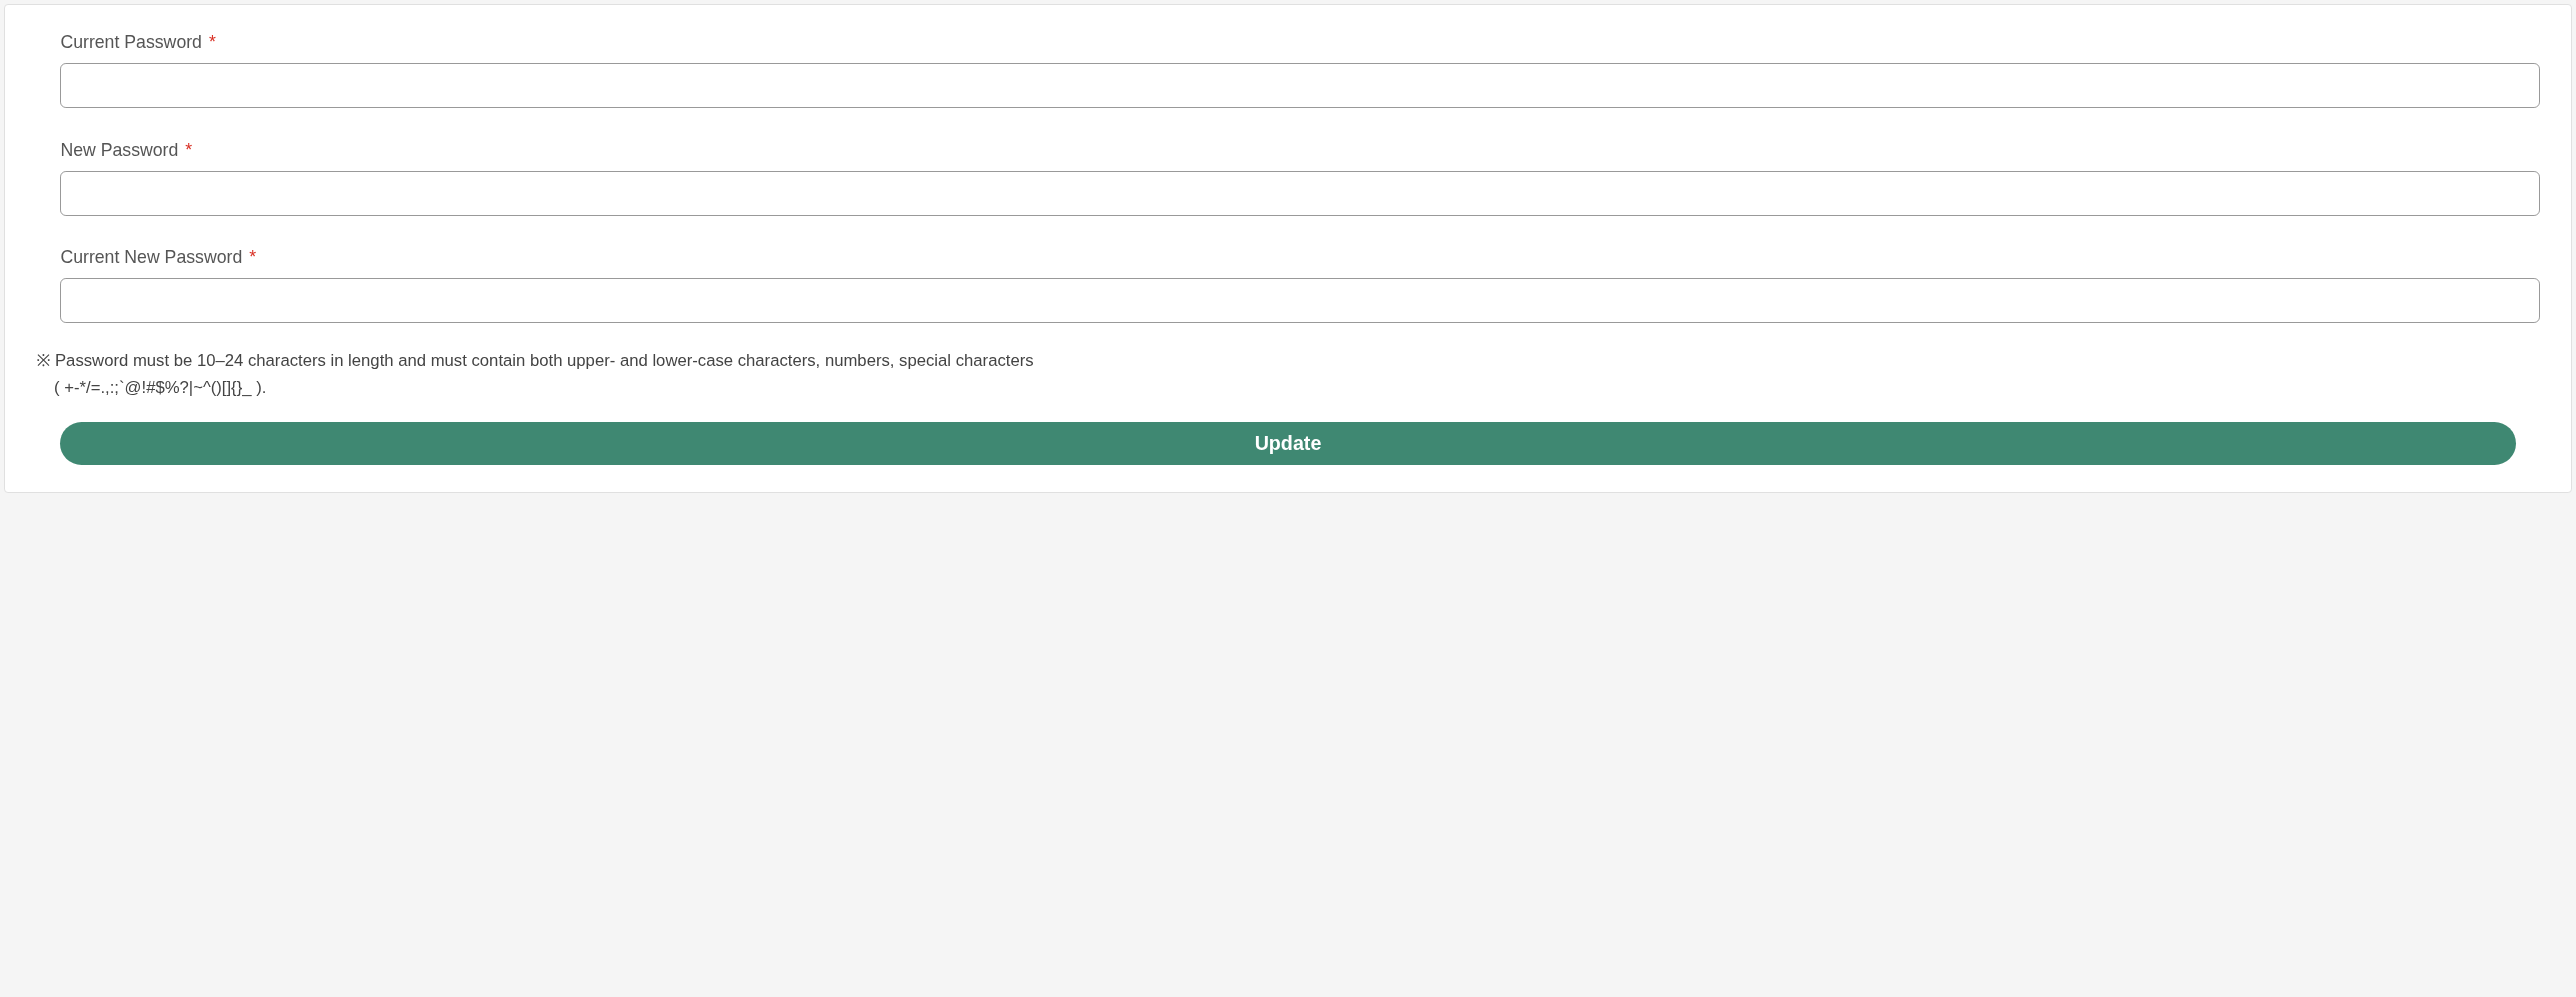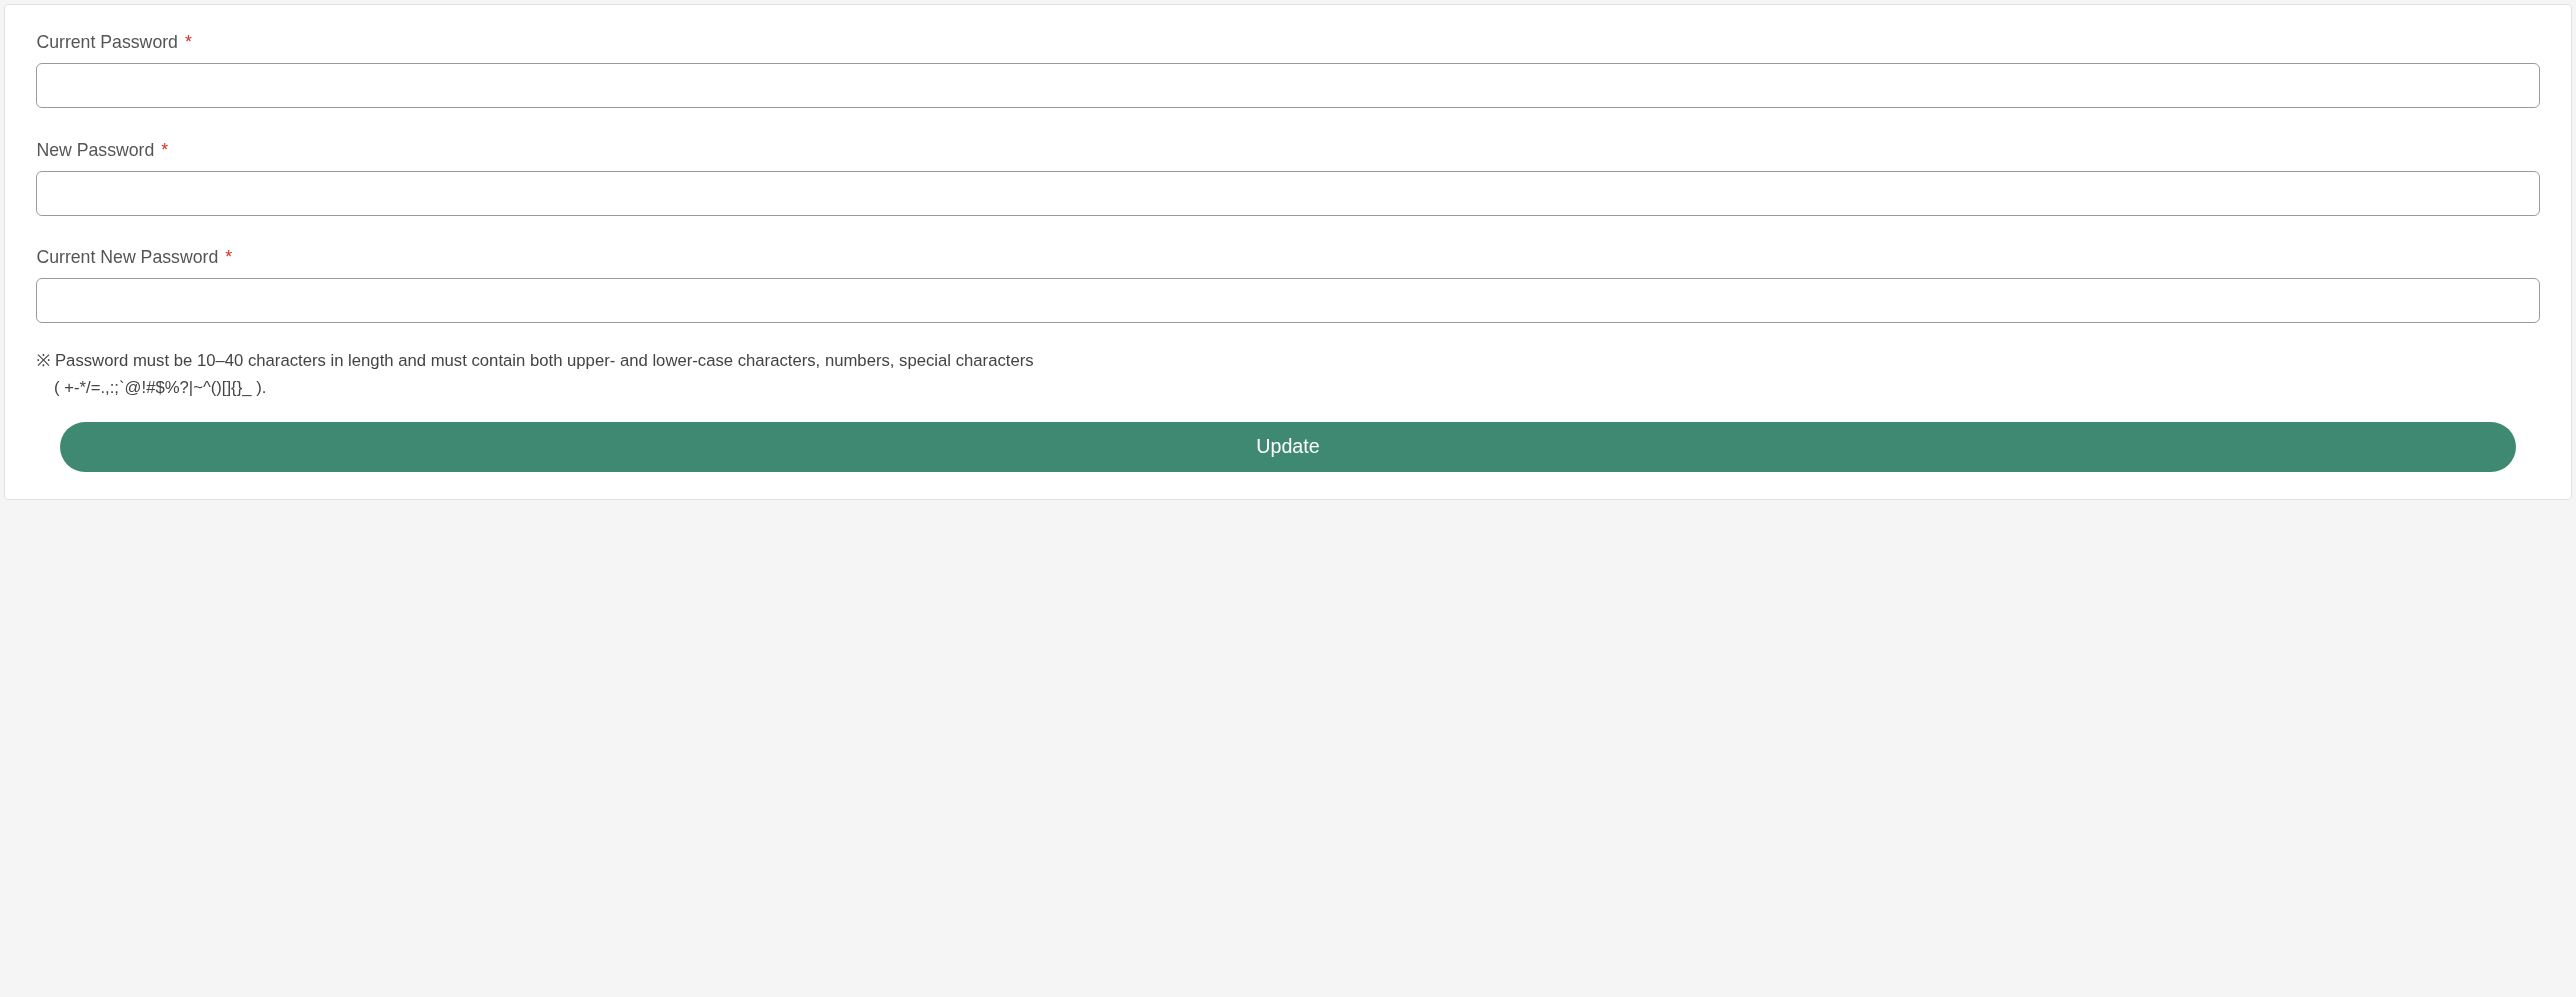--- a/index.html
+++ b/index.html
@@ -13,20 +13,21 @@
       padding: 3.9px;
     }
     .form-container {
       background: #ffffff;
       border: 1px solid #e0e0e0;
       border-radius: 3.9px;
       padding: 27.6px 31.5px 27.6px 31.5px;
     }
     .form-group {
       margin-bottom: 31.5px;
+      margin-left: 24px;
     }
     .form-label {
       display: block;
       font-size: 17.7px;
       color: #555;
       margin-bottom: 9.8px;
       font-weight: 400;
     }
     .required-mark {
       color: #d93025;
@@ -52,27 +53,27 @@
       display: block;
     }
     .help-indent {
       display: block;
       padding-left: 17.7px;
     }
     .update-button {
       display: block;
       width: calc(100% - 47px);
       margin: 19.7px auto 0 auto;
-      height: 50px;
+      height: 43px;
       background: #3f8872;
       color: #ffffff;
       border: none;
       border-radius: 983px;
       font-size: 19.7px;
-      font-weight: 400;
+      font-weight: 700;
       cursor: pointer;
     }
   </style>
 </head>
 <body>
 
 <div class="form-container">
 
   <div class="form-group">
     <label class="form-label">
@@ -92,20 +93,20 @@
 
   <div class="form-group">
     <label class="form-label">
       <span>Current New Password</span>
       <span class="required-mark">*</span>
     </label>
     <input type="password" class="form-input" value="" style="">
   </div>
 
   <div class="help-text">
-    <span class="help-line">※ Password must be 10–40 characters in length and must contain both upper- and lower-case characters, numbers, special characters</span>
+    <span class="help-line">※ Password must be 10–24 characters in length and must contain both upper- and lower-case characters, numbers, special characters</span>
     <span class="help-indent">( +-*/=.,:;`@!#$%?|~^()[]{}_ ).</span>
   </div>
 
   <button class="update-button">Update</button>
 
 </div>
 
 
 </body></html>

